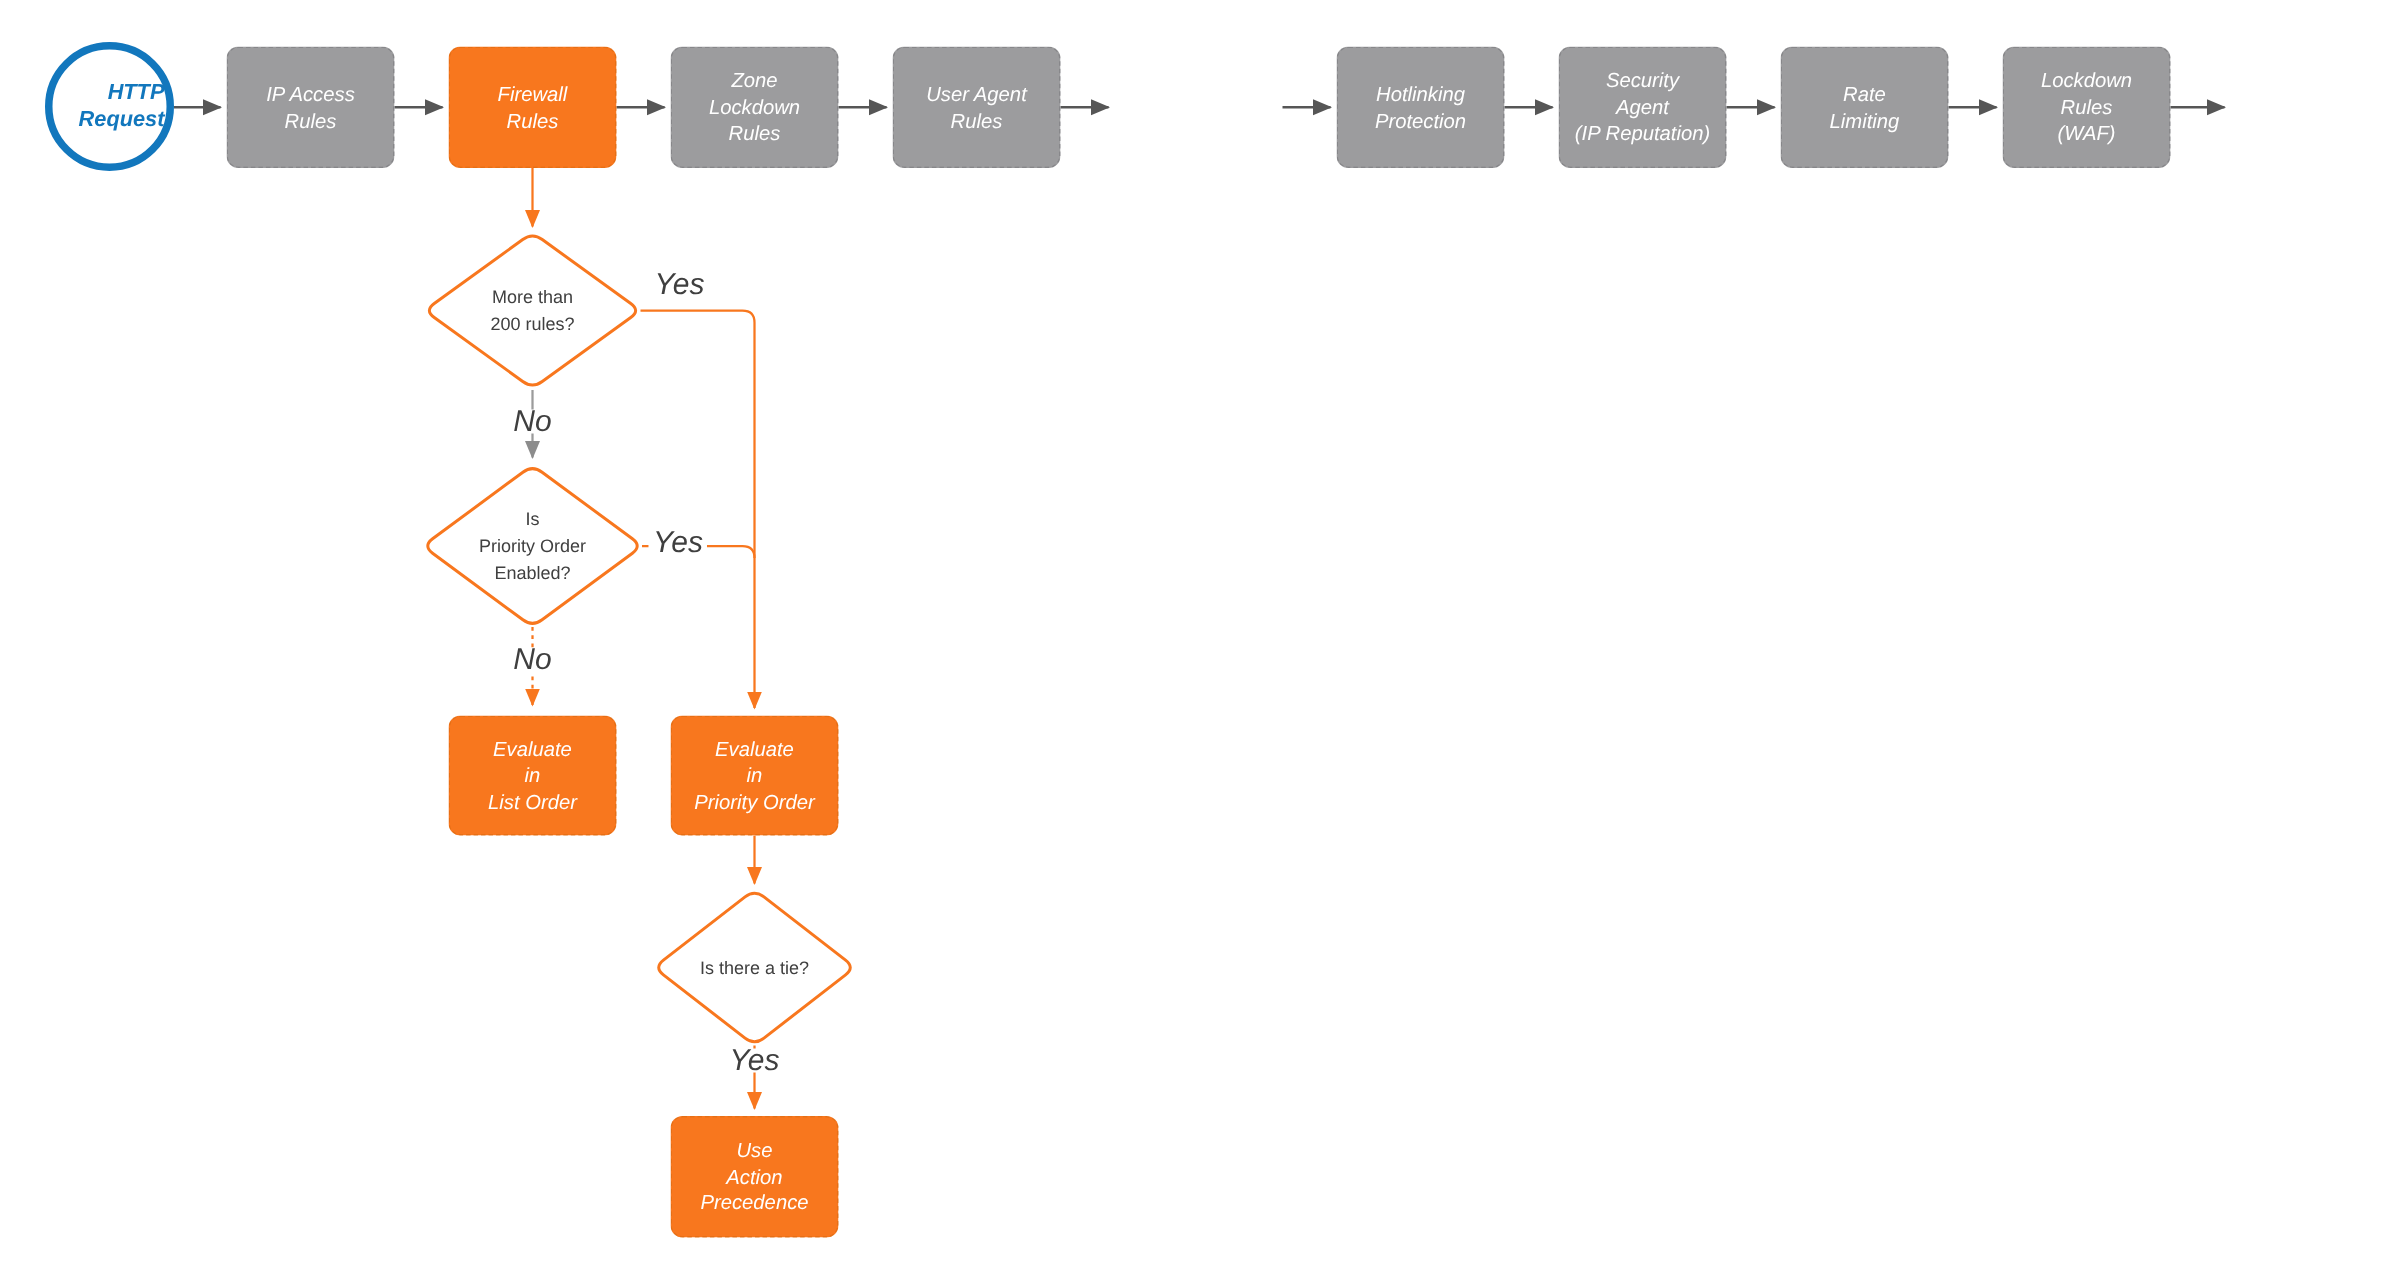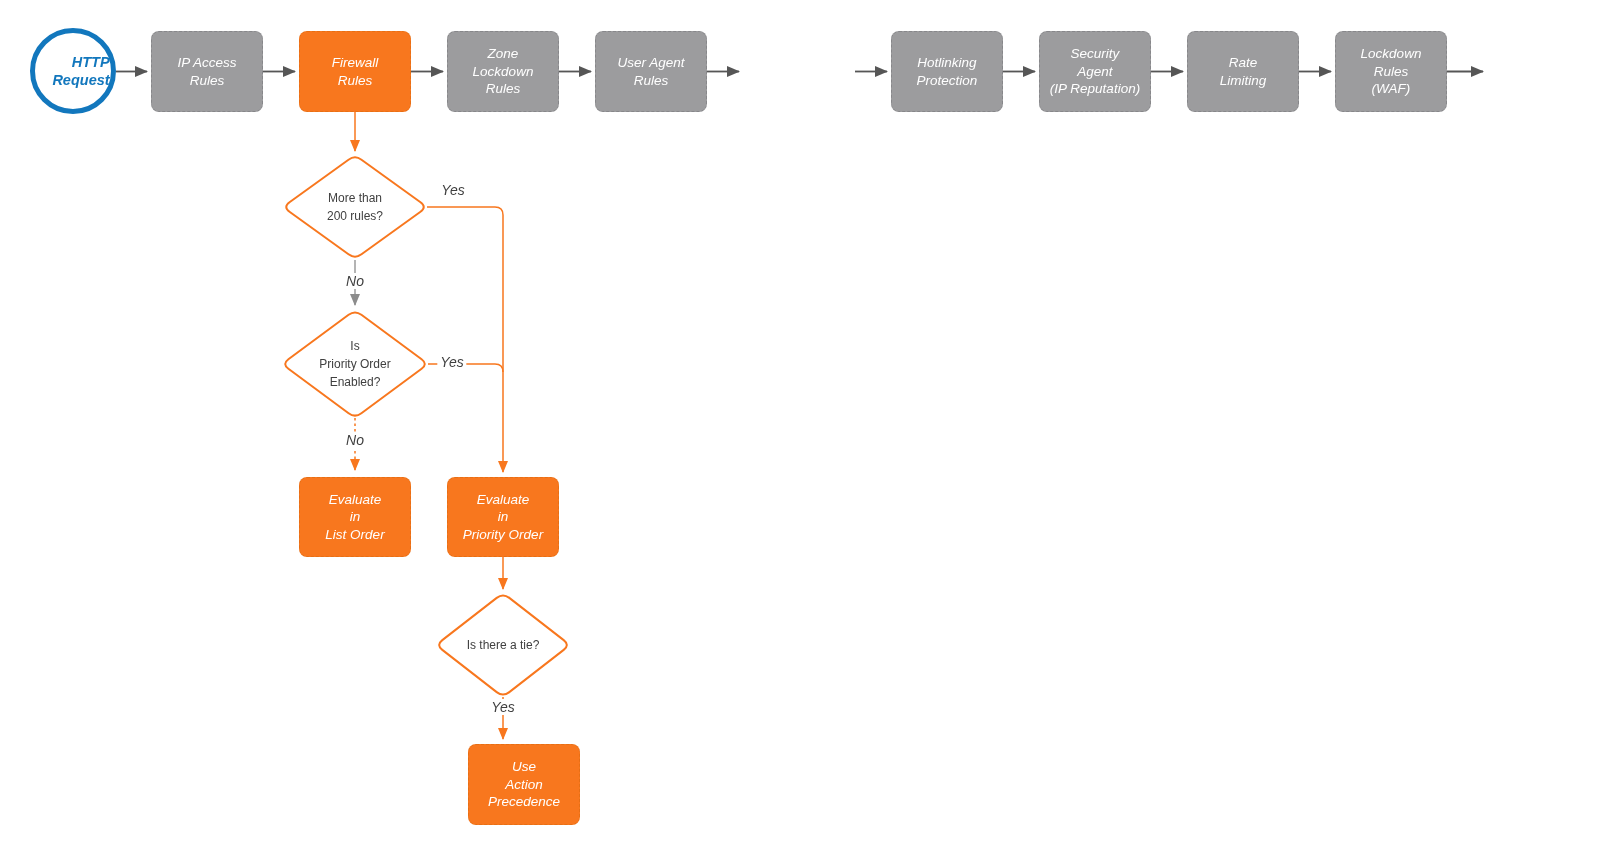--- a/index.html
+++ b/index.html
@@ -99,21 +99,21 @@
   .diamond-label {
     color: #404040;
     font-size: 12px;
     line-height: 18px;
     white-space: pre-line;
   }
   .edge-label {
     position: absolute;
     transform: translate(-50%, -50%);
     font-style: italic;
-    font-size: 14px;
+    font-size: 20px;
     color: #3f3f3f;
     line-height: 16px;
   }
   .edge-label.bg {
     background: #ffffff;
     padding: 0 3px;
   }
 </style>
 </head>
 <body>
@@ -220,21 +220,21 @@
   <div class="action" style="left:299px;top:477px;width:112px;height:80px">
     <span class="action-label">Evaluate
 in
 List Order</span>
   </div>
   <div class="action" style="left:447px;top:477px;width:112px;height:80px">
     <span class="action-label">Evaluate
 in
 Priority Order</span>
   </div>
-  <div class="action" style="left:468px;top:744px;width:112px;height:81px">
+  <div class="action" style="left:447px;top:744px;width:112px;height:81px">
     <span class="action-label">Use
 Action
 Precedence</span>
   </div>
 
   <span class="edge-label" style="left:453px;top:190px">Yes</span>
   <span class="edge-label bg" style="left:355px;top:281px">No</span>
   <span class="edge-label bg" style="left:452px;top:362px">Yes</span>
   <span class="edge-label bg" style="left:355px;top:440px">No</span>
   <span class="edge-label bg" style="left:503px;top:707px">Yes</span>

